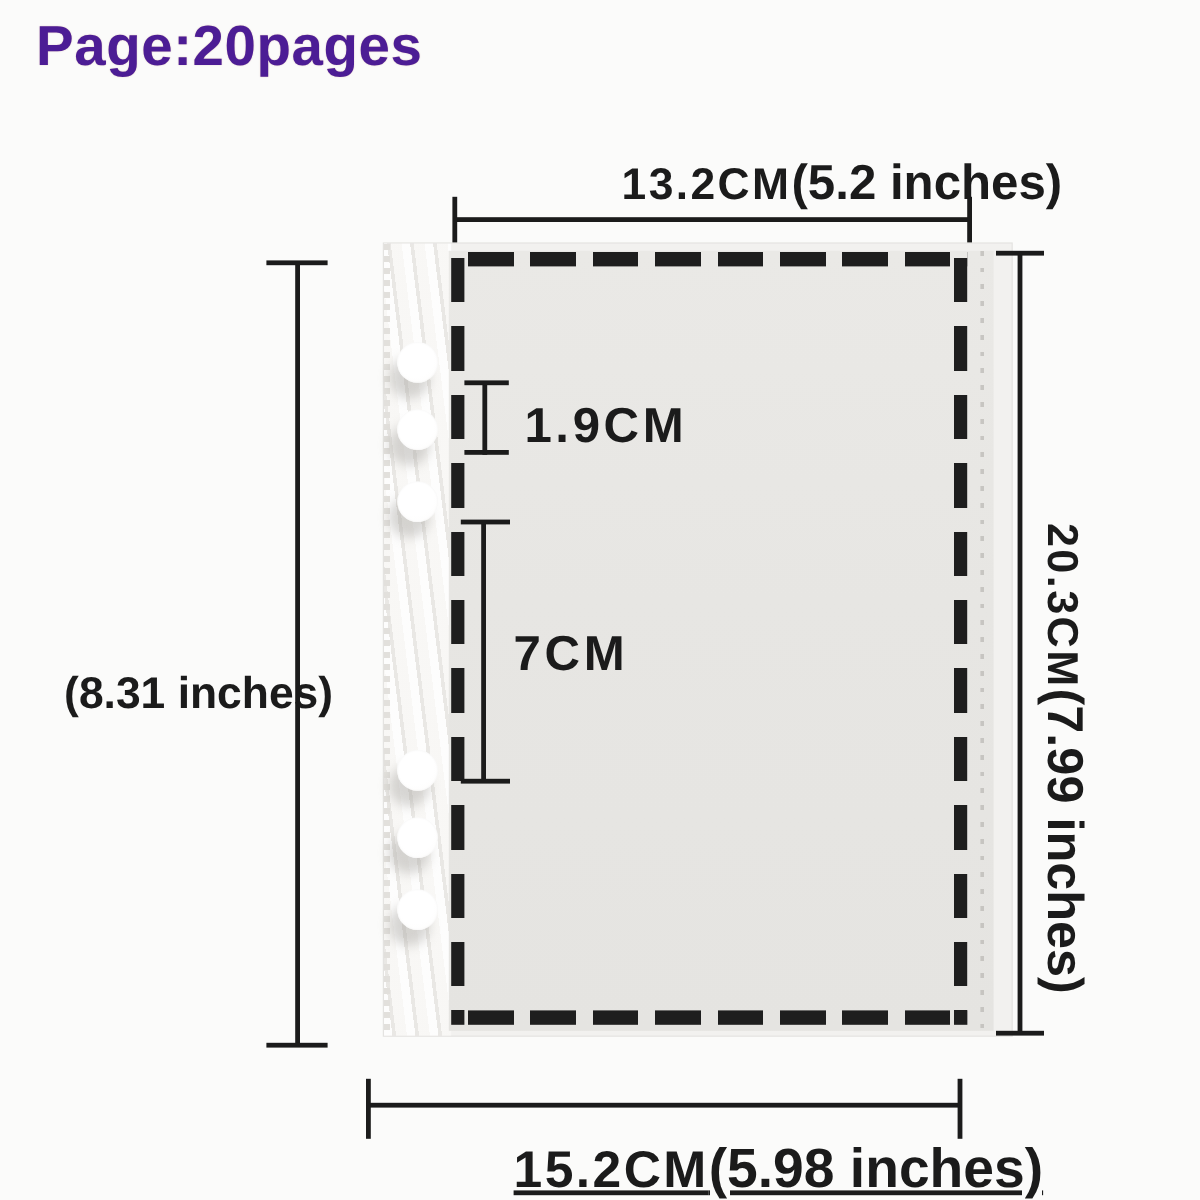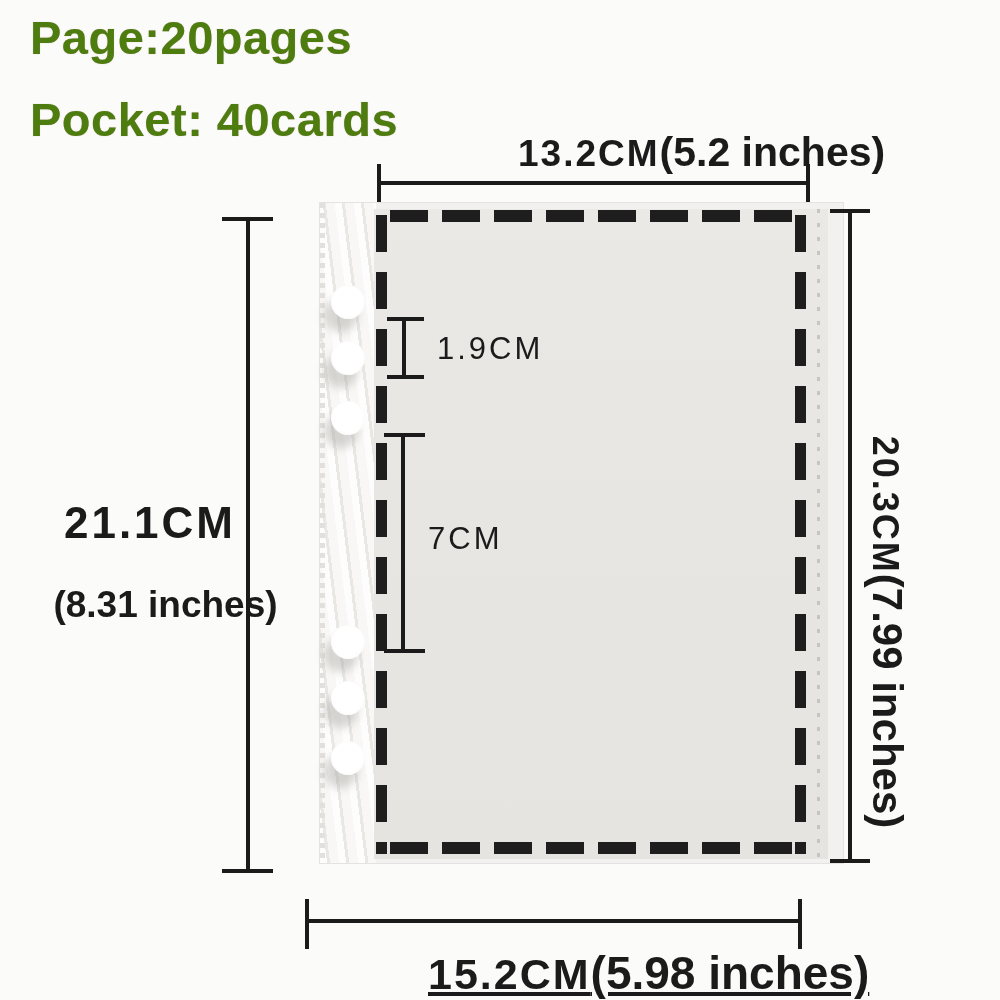--- a/index.html
+++ b/index.html
@@ -10,21 +10,21 @@
   .canvas{
     position:relative;
     width:1000px;height:1000px;
     background:#fbfbfa;
     overflow:hidden;
   }
 
   
   .hdr{
     position:absolute;left:30px;
-    color:#4d7c0f;
+    color:#4c1d95;
     font-weight:bold;
     font-size:47px;
     letter-spacing:0.5px;
     text-shadow:0 0 1px rgba(150,60,58,.4);
   }
   .hdr.l1{top:10px;}
   .hdr.l2{top:92px;}
 
   
   .sleeve{
@@ -75,40 +75,39 @@
   
   .dl{position:absolute;background:#1b1b1b;}
 
   
   .lbl{position:absolute;color:#1b1b1b;white-space:nowrap;}
   .cmpart{font-weight:bold;letter-spacing:2px;}
   .inpart{font-weight:bold;}
   .lbl-top{left:518px;top:129px;font-size:37px;}
   .lbl-top .inpart{font-size:41px;}
   .lbl-left-cm{left:50px;top:498px;width:200px;text-align:center;font-size:44px;font-weight:bold;letter-spacing:3px;}
-  .lbl-left-in{left:38px;top:584px;width:255px;text-align:center;font-size:37px;font-weight:bold;}
+  .lbl-left-in{left:38px;top:557px;width:255px;text-align:center;font-size:37px;font-weight:bold;}
   .lbl-right{
     left:628px;top:609px;width:520px;height:46px;
     font-size:36px;text-align:center;
     transform:rotate(90deg);transform-origin:center center;
   }
   .lbl-right .inpart{font-size:42px;}
   .lbl-bottom{left:428px;top:946px;font-size:43px;text-decoration:underline;}
   .lbl-bottom .inpart{font-size:46px;}
-  .lbl-small{font-size:31px;font-weight:normal;letter-spacing:3px;}
+  .lbl-small{font-size:41px;font-weight:bold;letter-spacing:3px;}
   .lbl-19{left:437px;top:331px;}
   .lbl-7{left:428px;top:521px;}
 </style>
 </head>
 <body>
 
 <div class="canvas">
 
   <div class="hdr l1">Page:20pages</div>
-  <div class="hdr l2">Pocket: 40cards</div>
 
   <div class="sleeve">
     <div class="sleeve-edge">
       <div class="serration"></div>
     </div>
     <div class="pocket"></div>
     <div class="seam" style="left:497px;"></div>
   </div>
 
   <div class="hole" style="top:285px;"></div>
@@ -144,21 +143,20 @@
   <div class="dl" style="left:387px;top:375px;width:37px;height:4px;"></div>
 
   <div class="dl" style="left:401px;top:435px;width:4px;height:216px;"></div>
   <div class="dl" style="left:384px;top:433px;width:41px;height:4px;"></div>
   <div class="dl" style="left:384px;top:649px;width:41px;height:4px;"></div>
 
   <div class="lbl lbl-top">
     <span class="cmpart">13.2CM</span><span class="inpart">(5.2 inches)</span>
   </div>
 
-  <div class="lbl lbl-left-cm">21.1CM</div>
   <div class="lbl lbl-left-in">(8.31 inches)</div>
 
   <div class="lbl lbl-right">
     <span class="cmpart">20.3CM</span><span class="inpart">(7.99 inches)</span>
   </div>
 
   <div class="lbl lbl-bottom">
     <span class="cmpart">15.2CM</span><span class="inpart">(5.98 inches)</span>
   </div>
 

